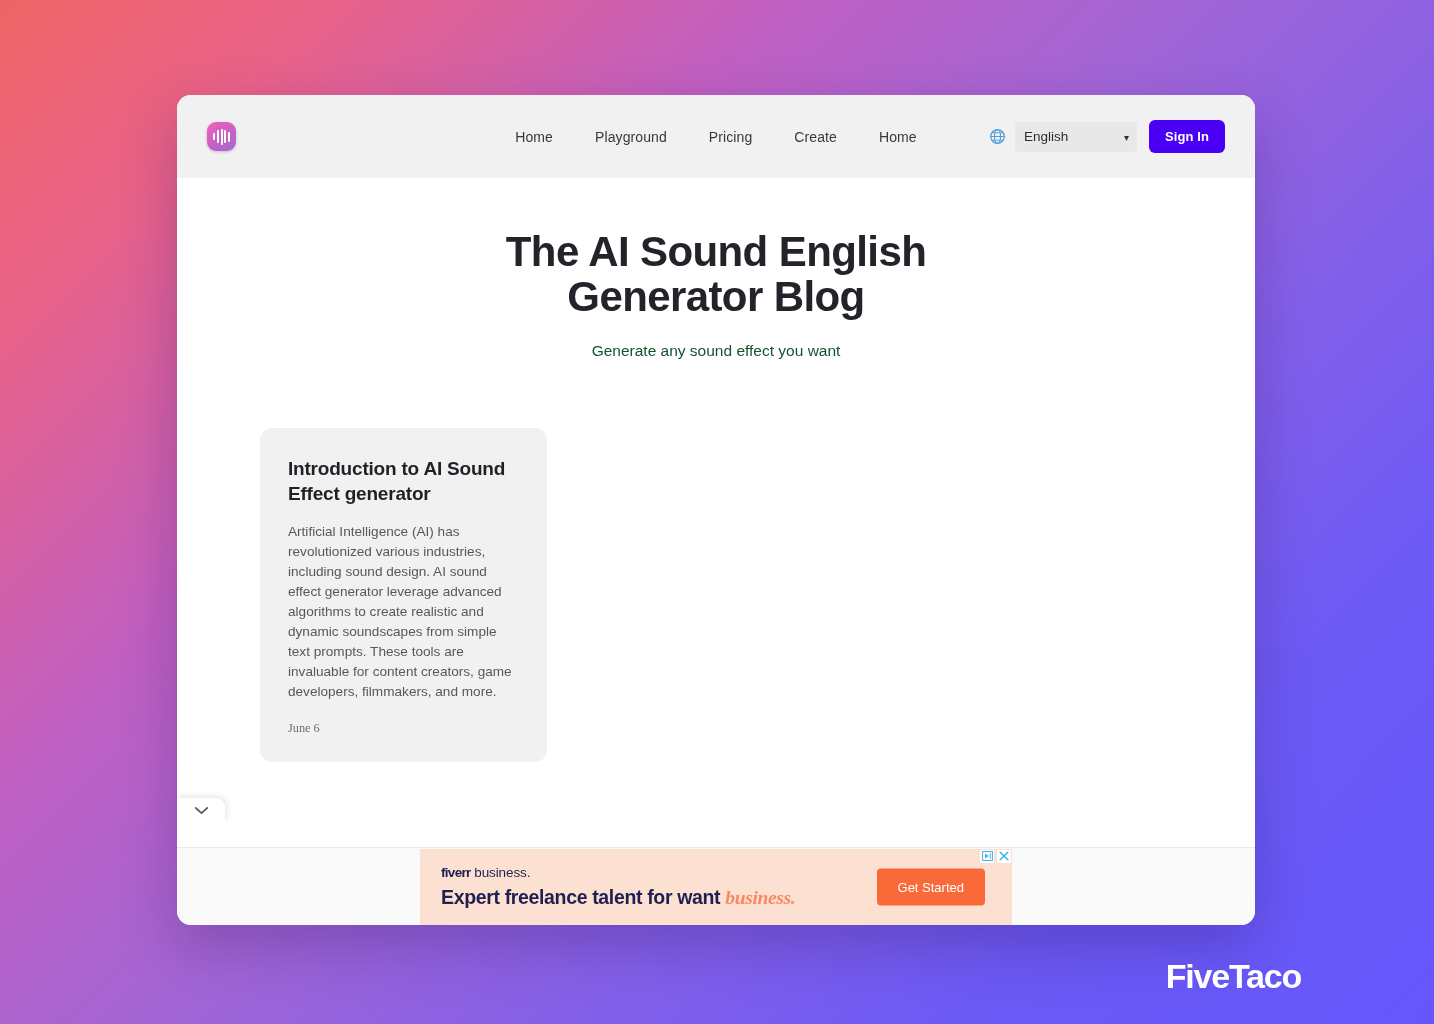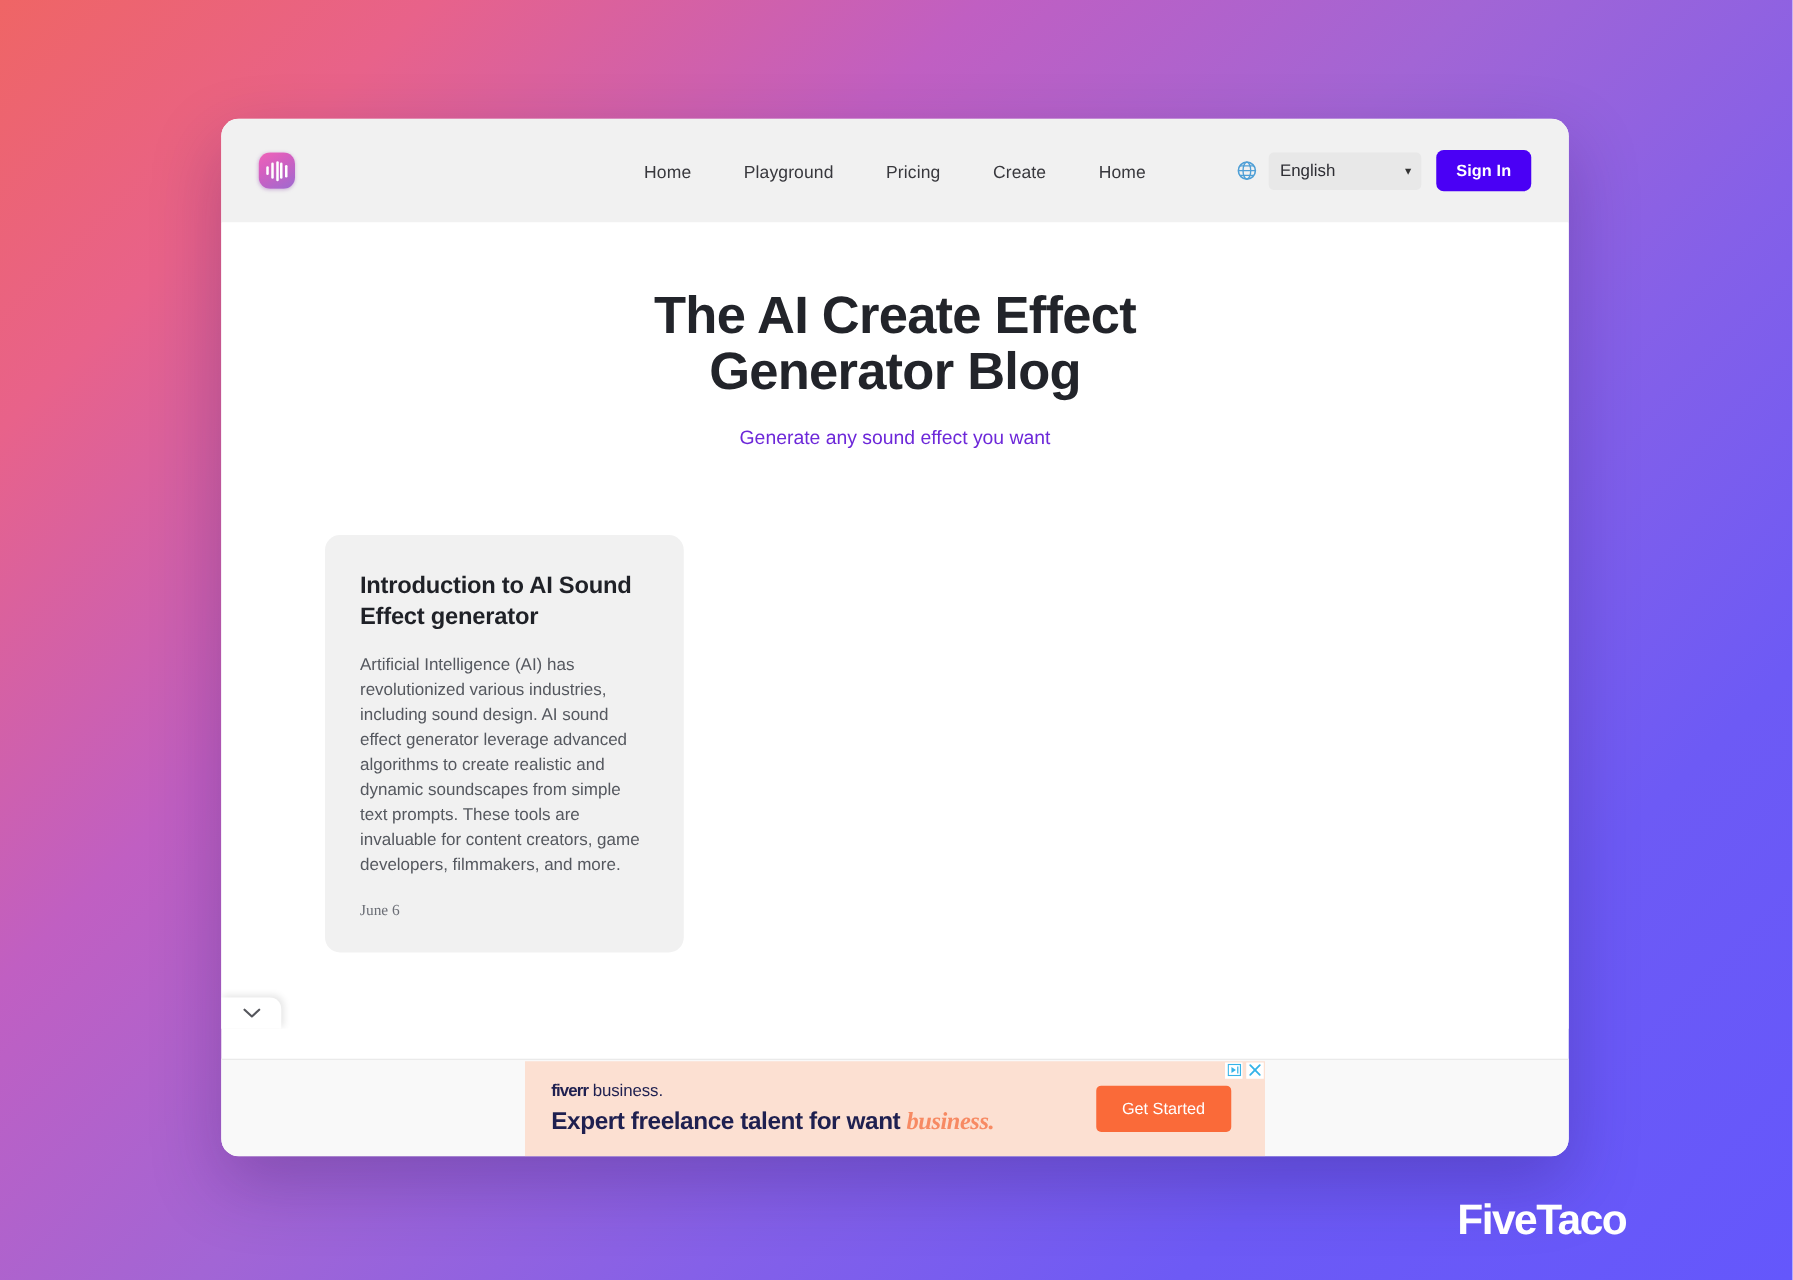--- a/index.html
+++ b/index.html
@@ -160,21 +160,21 @@
     line-height: 1.08;
     font-weight: bold;
     color: #22242a;
     letter-spacing: -0.6px;
     max-width: 520px;
     margin: 0 auto;
   }
   .hero .subtitle {
     margin-top: 22px;
     font-size: 15.5px;
-    color: #6d28d9;
+    color: #14532d;
   }
 
   
   .blog-grid {
     margin-top: 68px;
     padding: 0 83px;
     display: grid;
     grid-template-columns: repeat(3, 1fr);
     gap: 26px;
   }
@@ -352,21 +352,21 @@
         </span>
       </div>
       <button class="signin-btn">Sign In</button>
     </div>
   </header>
 
   <div class="page-body">
 
     <section class="hero">
       <h1>
-        <span>The AI Create Effect</span><br>
+        <span>The AI Sound English</span><br>
         <span>Generator Blog</span>
       </h1>
       <div class="subtitle">Generate any sound effect you want</div>
     </section>
 
     <section class="blog-grid">
       <article class="blog-card">
         <h2>Introduction to AI Sound Effect generator</h2>
         <p>Artificial Intelligence (AI) has revolutionized various industries, including sound design. AI sound effect generator leverage advanced algorithms to create realistic and dynamic soundscapes from simple text prompts. These tools are invaluable for content creators, game developers, filmmakers, and more.</p>
         <span class="post-date">June 6</span>

